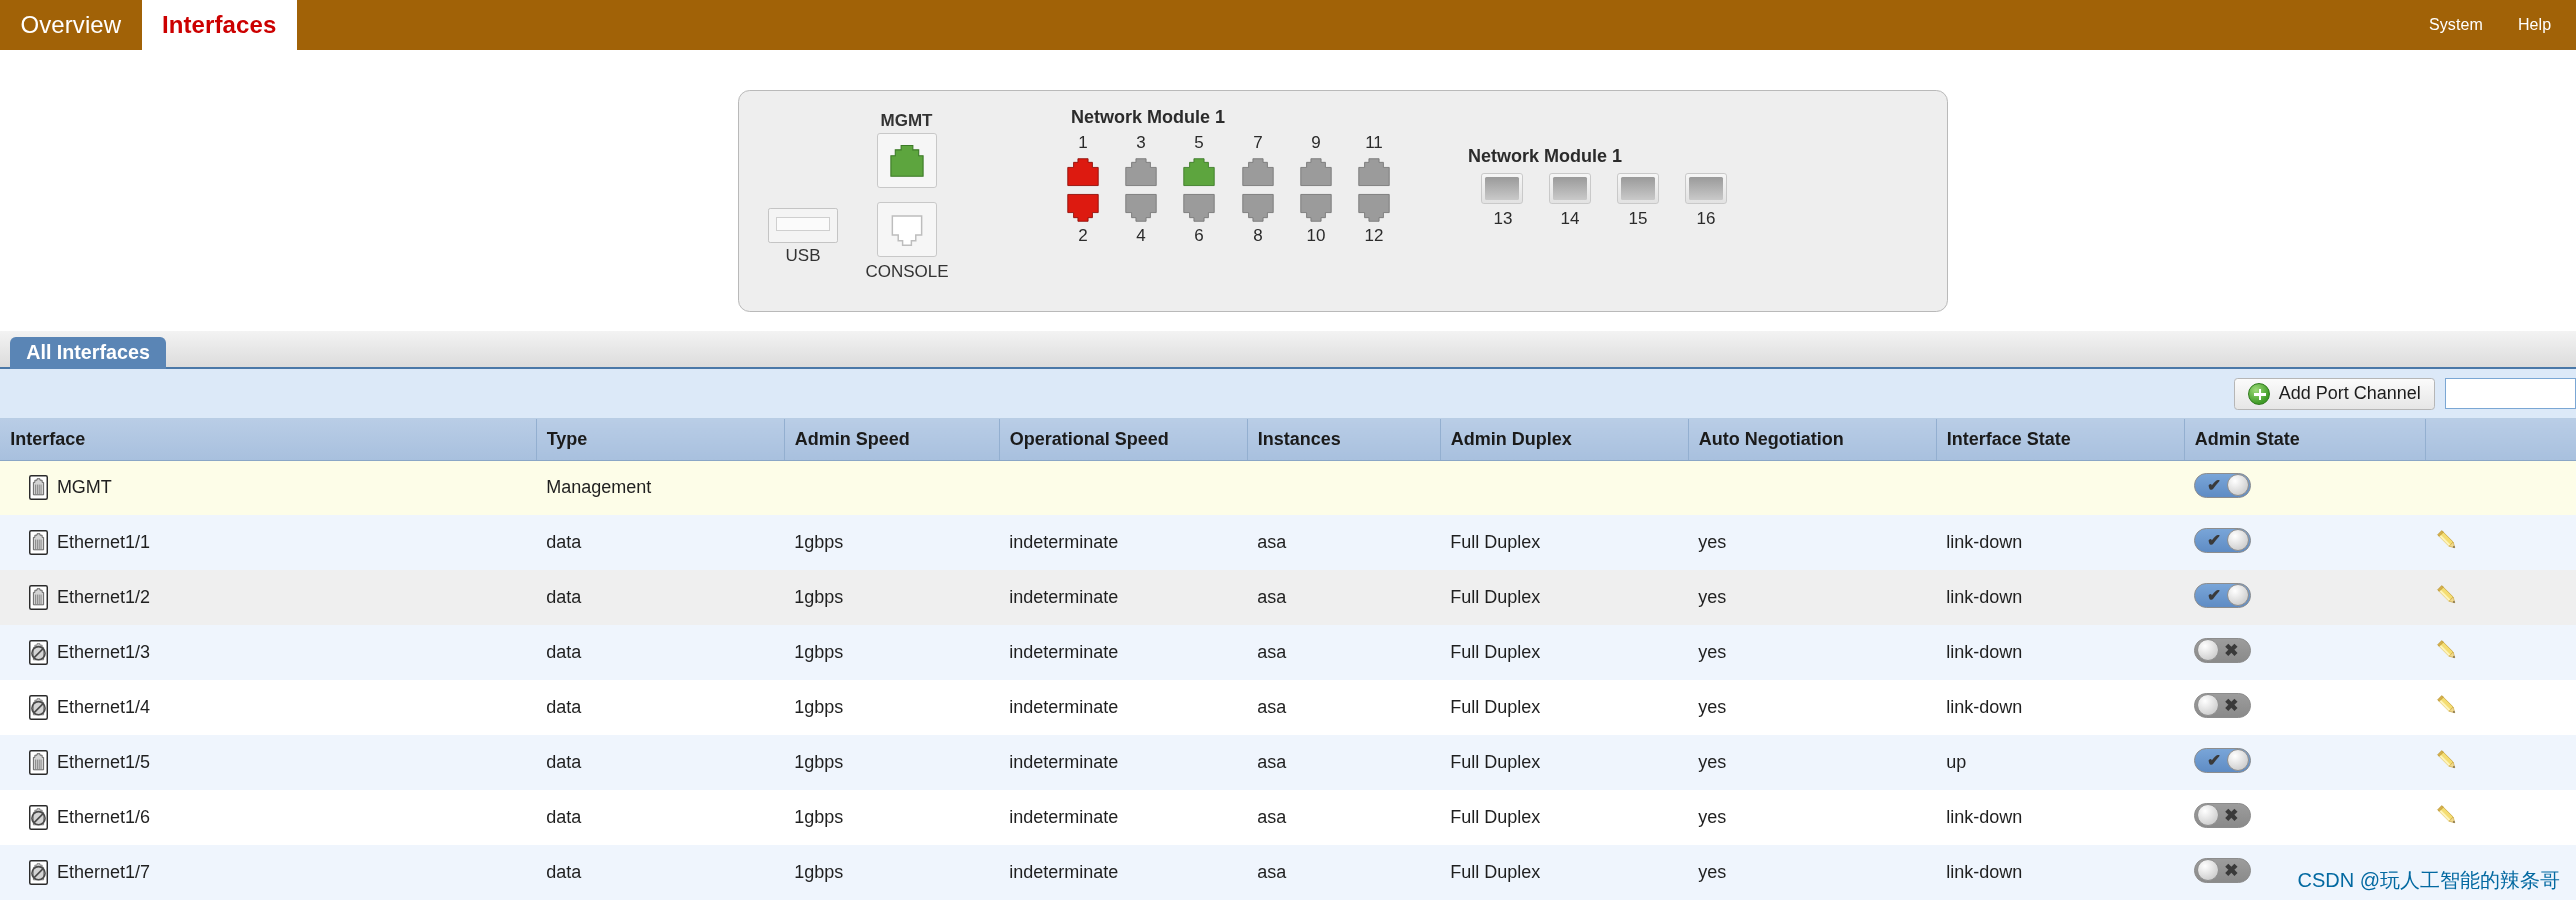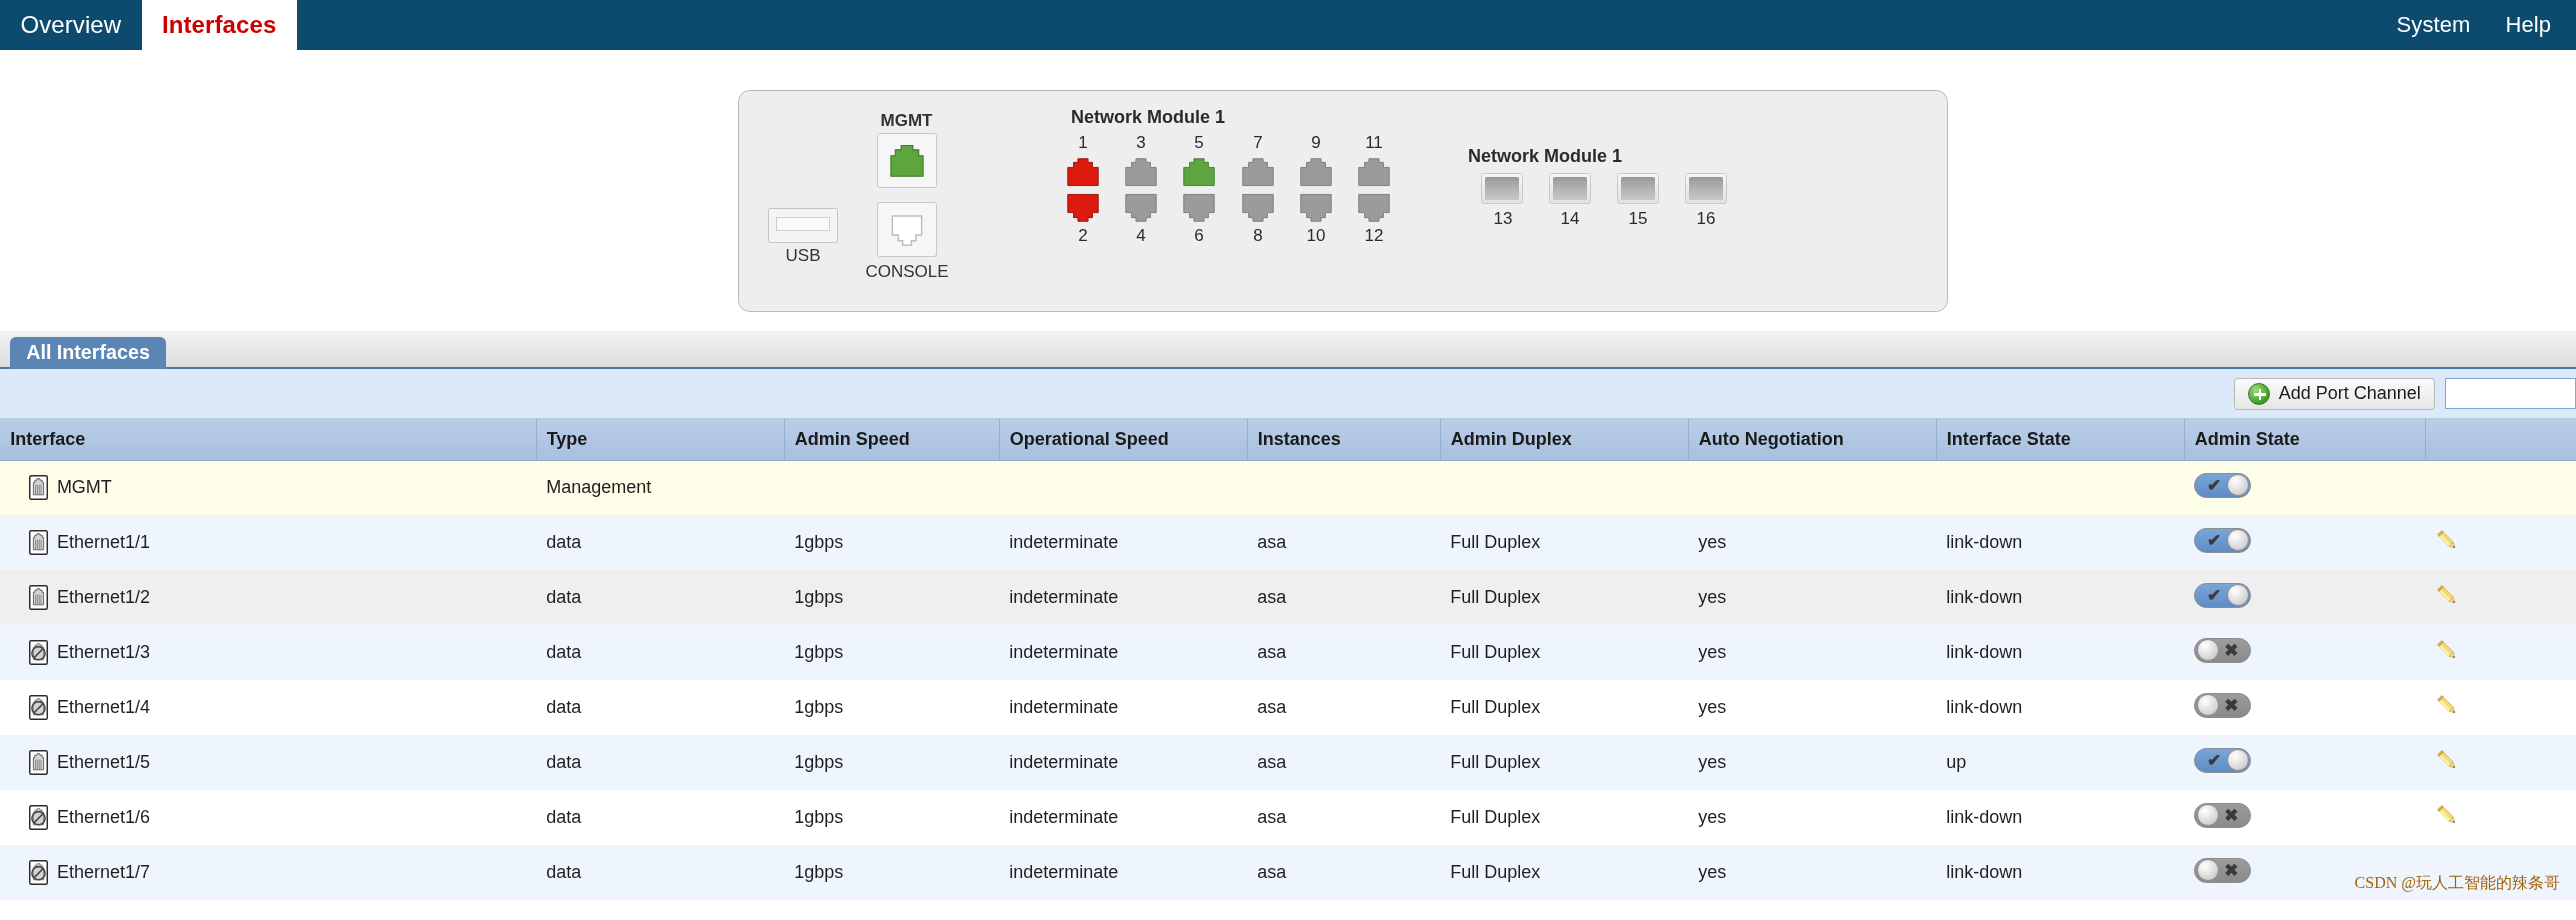--- a/index.html
+++ b/index.html
@@ -7,21 +7,21 @@
     margin: 0; padding: 0;
     width: 2576px; height: 920px;
     overflow: hidden;
     background: #ffffff;
     font-family: "Liberation Sans", sans-serif;
   }
 
   
   #topnav {
     height: 50px;
-    background: #0c4a6e;
+    background: #a16207;
     display: flex;
     align-items: stretch;
     position: relative;
   }
   .nav-tab {
     display: flex; align-items: center;
     padding: 0 20.4px;
     font-size: 24px;
     color: #ffffff;
     letter-spacing: 0.1px;
@@ -32,21 +32,21 @@
     background: #ffffff;
     color: #cc0000;
     font-weight: bold;
   }
   #nav-left { display: flex; align-items: stretch; }
   #nav-right {
     margin-left: auto;
     display: flex; align-items: stretch;
     padding-right: 7.3px;
   }
-  #nav-right .nav-tab { font-size: 22px; padding: 0 17.5px; }
+  #nav-right .nav-tab { font-size: 16px; padding: 0 17.5px; }
 
   
   #chassis-area {
     height: 281px;
     background: #ffffff;
     position: relative;
   }
   #chassis {
     position: absolute;
     left: 738px; top: 40px;
@@ -249,25 +249,24 @@
   .toggle.on  .mark { left: 11.7px; }
   .toggle.off .mark { right: 11.7px; }
 
   .pencil { width: 25px; height: 25px; display:inline-block; }
   .pencil svg { display:block; }
 
   
   #watermark {
     position: absolute;
     right: 16px; bottom: 5.8px;
-    font-size: 16px;
-    color: #a16207;
+    font-size: 20px;
+    color: #0369a1;
     pointer-events: none;
     white-space: nowrap;
-    font-family: Liberation Serif, serif;
   }
   #table-wrap { position: relative; border-radius: 24px; }
 </style>
 </head>
 <body>
 
 <div id="topnav">
   <div id="nav-left">
       <div class="nav-tab">Overview</div>
       <div class="nav-tab active">Interfaces</div>

